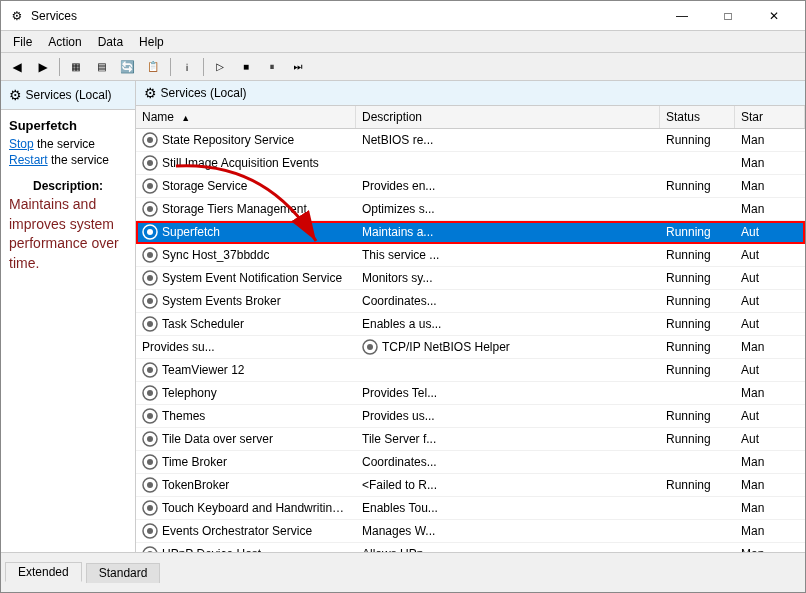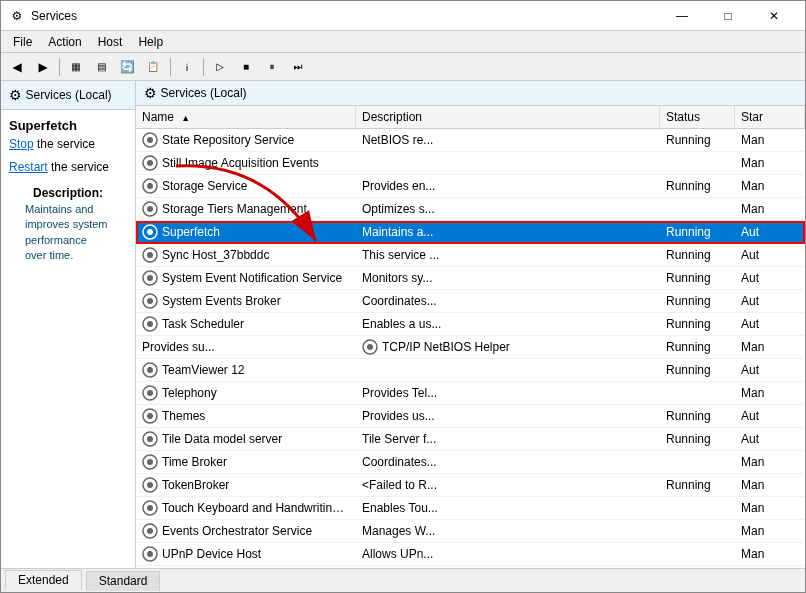--- a/index.html
+++ b/index.html
@@ -112,38 +112,38 @@
     .sidebar-service-name {
       font-weight: bold;
       font-size: 13px;
       padding: 8px 8px 4px;
       color: #000;
     }
     .sidebar-actions {
       padding: 0 8px 8px;
       display: flex;
       flex-direction: column;
-      gap: 9px;
+      gap: 2px;
     }
     .sidebar-link {
       color: #0066cc;
       text-decoration: underline;
       cursor: pointer;
       font-size: 12px;
     }
     .sidebar-description-label {
       font-size: 12px;
       font-weight: bold;
       padding: 4px 8px 2px;
       text-align: center;
     }
     .sidebar-description-text {
-      font-size: 11px;
-      padding: 0 24px;
-      color: #0c4a6e;
+      font-size: 14px;
+      padding: 0 8px;
+      color: #7f1d1d;
       line-height: 1.4;
     }
 
     .content-area {
       flex: 1;
       background: #fff;
       display: flex;
       flex-direction: column;
       overflow: hidden;
     }
@@ -209,21 +209,21 @@
       align-items: center;
       justify-content: center;
     }
 
     .red-border-highlight {
       outline: 2px solid red;
       outline-offset: -2px;
     }
 
     .bottom-bar {
-      height: 24px;
+      height: 40px;
       background: #f0f0f0;
       border-top: 1px solid #ccc;
       display: flex;
       align-items: center;
     }
     .tab {
       padding: 2px 12px;
       background: #e0e0e0;
       border: 1px solid #ccc;
       border-bottom: none;
@@ -261,21 +261,21 @@
     <div class="title-bar-controls">
       <button class="title-btn">—</button>
       <button class="title-btn">□</button>
       <button class="title-btn close">✕</button>
     </div>
   </div>
 
   <div class="menu-bar">
     <span class="menu-item">File</span>
     <span class="menu-item">Action</span>
-    <span class="menu-item">Host</span>
+    <span class="menu-item">Data</span>
     <span class="menu-item">Help</span>
   </div>
 
   <div class="toolbar">
     <button class="toolbar-btn">◀</button>
     <button class="toolbar-btn">▶</button>
     <div class="toolbar-separator"></div>
     <button class="toolbar-btn" style="font-size:10px;">▦</button>
     <button class="toolbar-btn" style="font-size:10px;">▤</button>
     <button class="toolbar-btn">🔄</button>
@@ -519,21 +519,21 @@
               <div class="table-cell">Aut</div>
             </div>
             <div class="table-row">
               <div class="table-cell">
                 <span class="service-icon">
                   <svg width="16" height="16" viewBox="0 0 16 16">
                     <circle cx="8" cy="8" r="7" fill="none" stroke="#666" stroke-width="1.5"></circle>
                     <circle cx="8" cy="8" r="3" fill="#666"></circle>
                   </svg>
                 </span>
-                <span style="overflow: hidden; text-overflow: ellipsis; white-space: nowrap;">Tile Data model server</span>
+                <span style="overflow: hidden; text-overflow: ellipsis; white-space: nowrap;">Tile Data over server</span>
               </div>
               <div class="table-cell">Tile Server f...</div>
               <div class="table-cell">Running</div>
               <div class="table-cell">Aut</div>
             </div>
             <div class="table-row">
               <div class="table-cell">
                 <span class="service-icon">
                   <svg width="16" height="16" viewBox="0 0 16 16">
                     <circle cx="8" cy="8" r="7" fill="none" stroke="#666" stroke-width="1.5"></circle>

